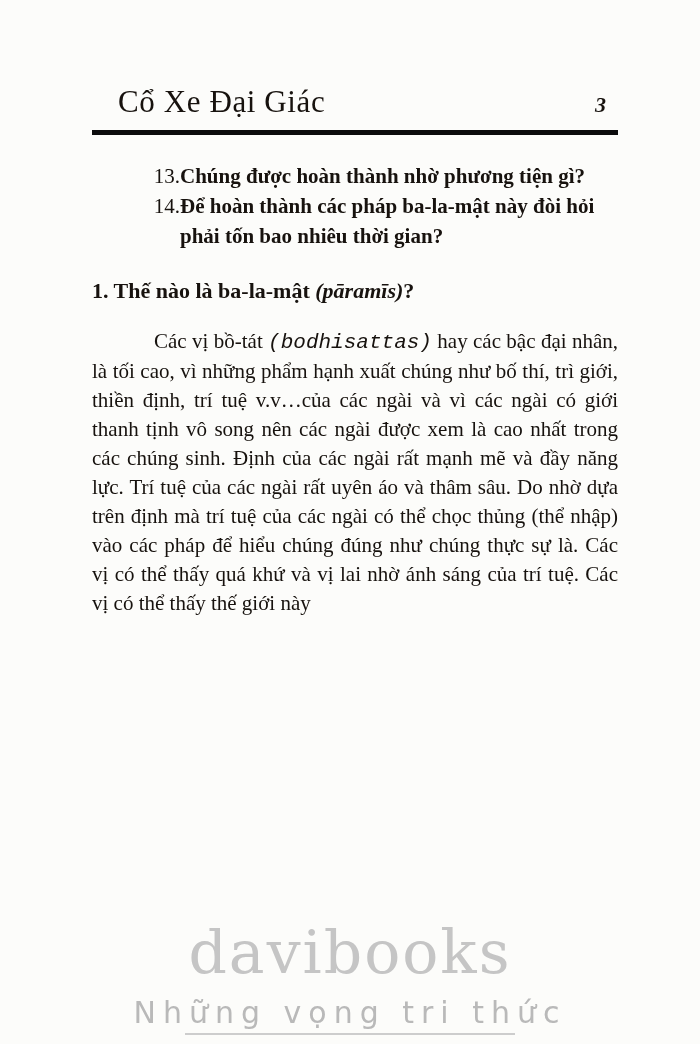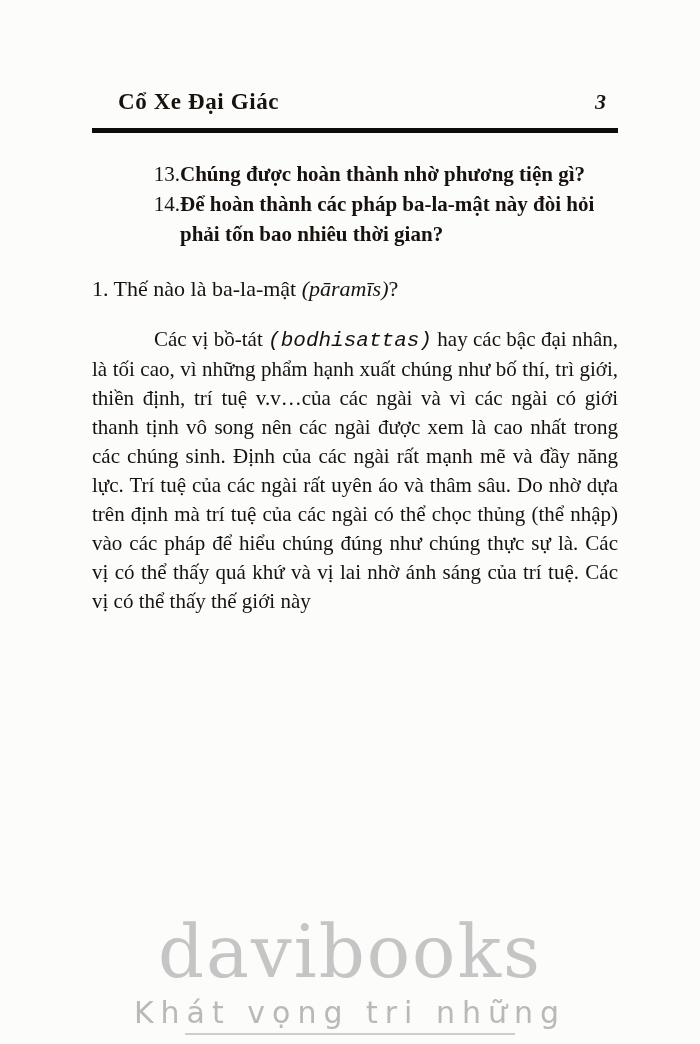--- a/index.html
+++ b/index.html
@@ -20,22 +20,22 @@
     right: 82px;
     top: 88px;
   }
   .header {
     display: flex;
     justify-content: space-between;
     align-items: baseline;
     padding: 0 6px 0 26px;
   }
   .book-title {
-    font-weight: bold;
-    font-size: 23px;
+    font-weight: normal;
+    font-size: 31px;
     letter-spacing: 0.6px;
     line-height: 28px;
   }
   .page-num {
     font-style: italic;
     font-weight: bold;
     font-size: 22px;
     padding-right: 6px;
   }
   .rule {
@@ -48,21 +48,21 @@
     padding-left: 40px;
     font-size: 21px;
     line-height: 30px;
   }
   .qitem { display: flex; }
   .qnum { flex: 0 0 48px; text-align: right; }
   .qtext { flex: 1; font-weight: bold; }
   h2.heading {
     margin: 24px 0 0 0;
     font-size: 22px;
-    font-weight: normal;
+    font-weight: bold;
     line-height: 31px;
     text-align: justify;
   }
   h2.heading em { font-style: italic; }
   p.body {
     margin: 21px 0 0 0;
     font-size: 21px;
     line-height: 29px;
     text-align: justify;
     text-indent: 62px;
@@ -71,21 +71,21 @@
   .watermark {
     position: absolute;
     left: 0;
     right: 0;
     top: 908px;
     text-align: center;
     pointer-events: none;
   }
   .wm-brand {
     font-family: "DejaVu Serif", serif;
-    font-size: 72px;
+    font-size: 60px;
     line-height: 88px;
     letter-spacing: 2px;
     color: #c5c5c5;
   }
   .wm-tagline {
     font-family: "DejaVu Sans", sans-serif;
     font-size: 30px;
     line-height: 34px;
     letter-spacing: 7px;
     color: #b9b9b9;
@@ -124,16 +124,16 @@
     <h2 class="heading"><span>1. Thế nào là ba-la-mật </span><em>(pāramīs)</em><span>?</span></h2>
 
 
 
     <p class="body"><span>Các vị bồ-tát </span><em>(bodhisattas)</em><span> hay các bậc đại nhân, là tối cao, vì những phẩm hạnh xuất chúng như bố thí, trì giới, thiền định, trí tuệ v.v…của các ngài và vì các ngài có giới thanh tịnh vô song nên các ngài được xem là cao nhất trong các chúng sinh. Định của các ngài rất mạnh mẽ và đầy năng lực. Trí tuệ của các ngài rất uyên áo và thâm sâu. Do nhờ dựa trên định mà trí tuệ của các ngài có thể chọc thủng (thể nhập) vào các pháp để hiểu chúng đúng như chúng thực sự là. Các vị có thể thấy quá khứ và vị lai nhờ ánh sáng của trí tuệ. Các vị có thể thấy thế giới này</span></p>
 
   </div>
 
   <div class="watermark">
     <div class="wm-brand">davibooks</div>
-    <div class="wm-tagline">Khát vọng tri những</div>
+    <div class="wm-tagline">Những vọng tri thức</div>
     <div class="wm-underline"></div>
   </div>
 </div>
 
 </body></html>

